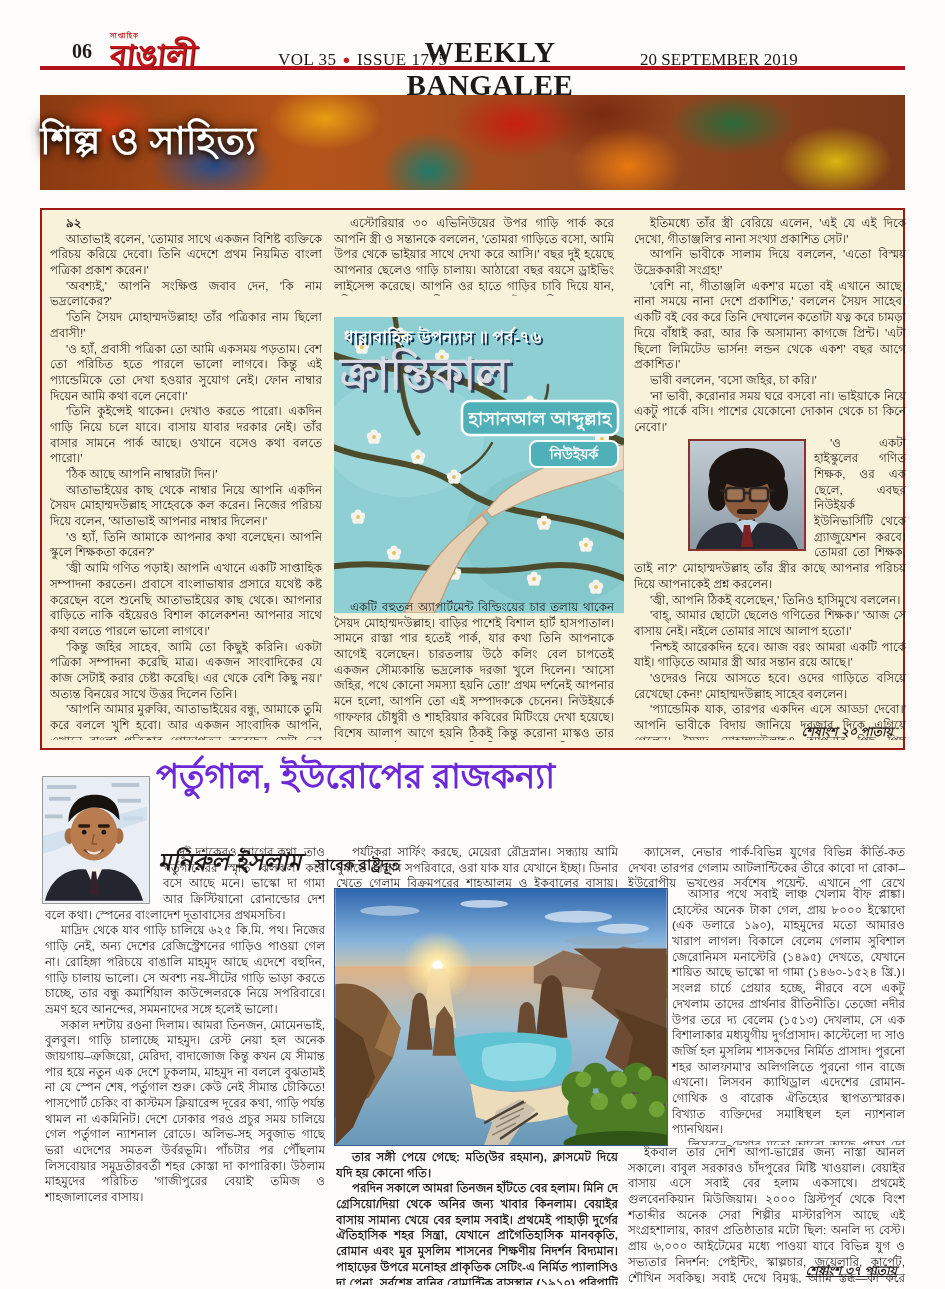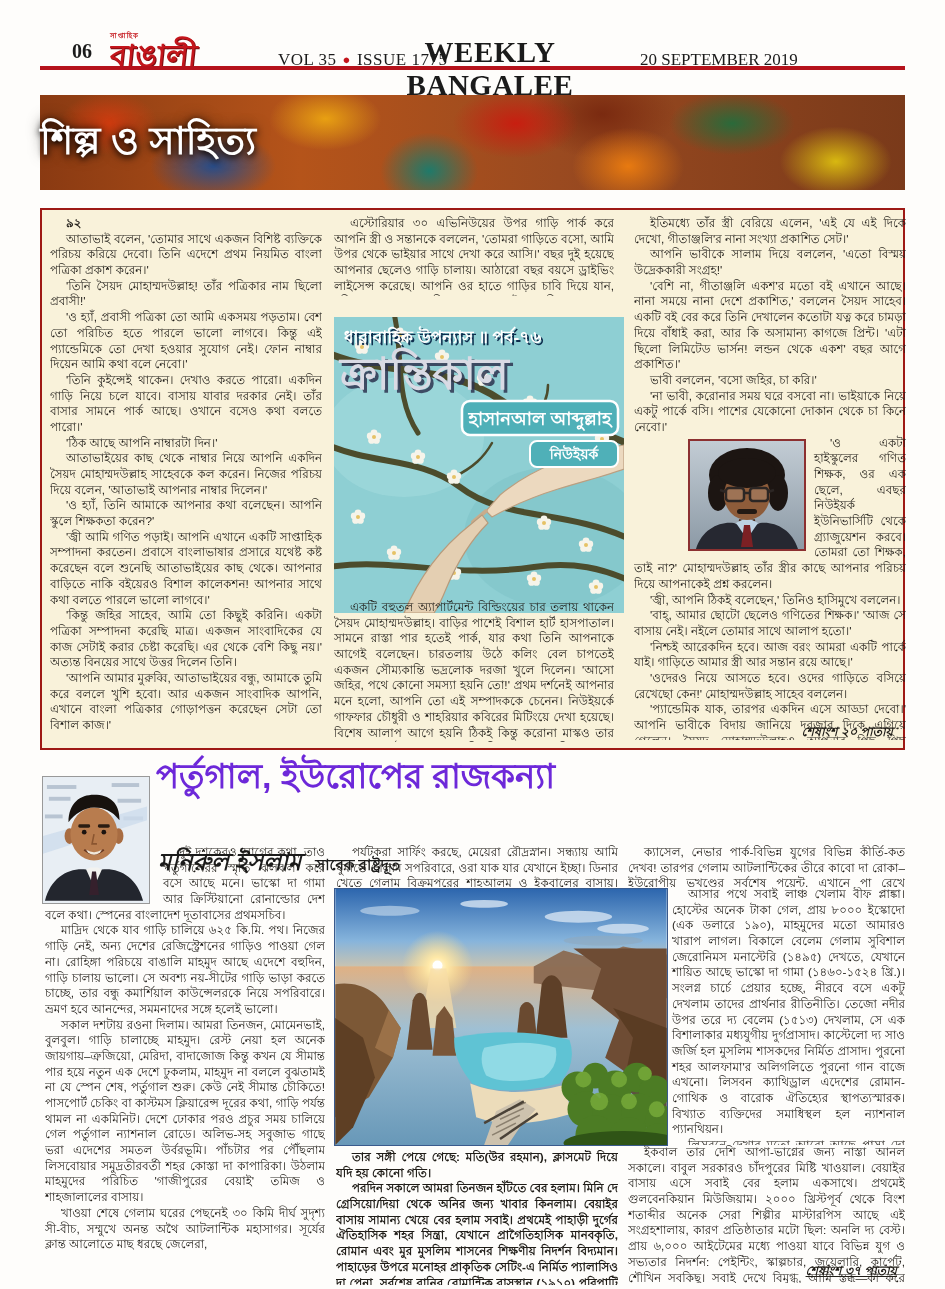--- a/index.html
+++ b/index.html
@@ -71,20 +71,21 @@
 
   <div class="banner">
     <h1>শিল্প ও সাহিত্য</h1>
   </div>
 
   <div class="storybox"></div>
 
   <div class="bcol" style="left:50px;top:216px;width:272px;height:524px;">
     <p class="inum">৯২</p>
     <p>আতাভাই বলেন, 'তোমার সাথে একজন বিশিষ্ট ব্যক্তিকে পরিচয় করিয়ে দেবো। তিনি এদেশে প্রথম নিয়মিত বাংলা পত্রিকা প্রকাশ করেন।'</p>
+    <p>'অবশ্যই,' আপনি সংক্ষিপ্ত জবাব দেন, 'কি নাম ভদ্রলোকের?'</p>
     <p>'তিনি সৈয়দ মোহাম্মদউল্লাহ! তাঁর পত্রিকার নাম ছিলো প্রবাসী!'</p>
     <p>'ও হ্যাঁ, প্রবাসী পত্রিকা তো আমি একসময় পড়তাম। বেশ তো পরিচিত হতে পারলে ভালো লাগবে। কিন্তু এই প্যান্ডেমিকে তো দেখা হওয়ার সুযোগ নেই। ফোন নাম্বার দিয়েন আমি কথা বলে নেবো।'</p>
     <p>'তিনি কুইন্সেই থাকেন। দেখাও করতে পারো। একদিন গাড়ি নিয়ে চলে যাবে। বাসায় যাবার দরকার নেই। তাঁর বাসার সামনে পার্ক আছে। ওখানে বসেও কথা বলতে পারো।'</p>
     <p>'ঠিক আছে আপনি নাম্বারটা দিন।'</p>
     <p>আতাভাইয়ের কাছ থেকে নাম্বার নিয়ে আপনি একদিন সৈয়দ মোহাম্মদউল্লাহ সাহেবকে কল করেন। নিজের পরিচয় দিয়ে বলেন, 'আতাভাই আপনার নাম্বার দিলেন।'</p>
     <p>'ও হ্যাঁ, তিনি আমাকে আপনার কথা বলেছেন। আপনি স্কুলে শিক্ষকতা করেন?'</p>
     <p>'জ্বী আমি গণিত পড়াই। আপনি এখানে একটি সাপ্তাহিক সম্পাদনা করতেন। প্রবাসে বাংলাভাষার প্রসারে যথেষ্ট কষ্ট করেছেন বলে শুনেছি আতাভাইয়ের কাছ থেকে। আপনার বাড়িতে নাকি বইয়েরও বিশাল কালেকশন! আপনার সাথে কথা বলতে পারলে ভালো লাগবে।'</p>
     <p>'কিন্তু জহির সাহেব, আমি তো কিছুই করিনি। একটা পত্রিকা সম্পাদনা করেছি মাত্র। একজন সাংবাদিকের যে কাজ সেটাই করার চেষ্টা করেছি। এর থেকে বেশি কিছু নয়।' অত্যন্ত বিনয়ের সাথে উত্তর দিলেন তিনি।</p>
     <p>'আপনি আমার মুরুব্বি, আতাভাইয়ের বন্ধু, আমাকে তুমি করে বললে খুশি হবো। আর একজন সাংবাদিক আপনি, এখানে বাংলা পত্রিকার গোড়াপত্তন করেছেন সেটা তো বিশাল কাজ।'</p>
 
@@ -334,21 +335,20 @@
   <div class="t-byline">
     <span class="name">মনিরুল ইসলাম</span>
     <span class="role">সাবেক রাষ্ট্রদূত</span>
   </div>
 
   <div class="bcol" style="left:45px;top:845px;width:280px;height:440px;">
     <div class="spacer1"></div>
     <p>দুই দশকেরও আগের কথা, তাও পর্তুগালেরর স্মৃতি ঝলঝল করে বসে আছে মনে। ভাস্কো দা গামা আর ক্রিস্টিয়ানো রোনাল্ডোর দেশ বলে কথা। স্পেনের বাংলাদেশ দূতাবাসের প্রথমসচিব।</p>
     <p>মাদ্রিদ থেকে যাব গাড়ি চালিয়ে ৬২৫ কি.মি. পথ। নিজের গাড়ি নেই, অন্য দেশের রেজিস্ট্রেশনের গাড়িও পাওয়া গেল না। রোহিঙ্গা পরিচয়ে বাঙালি মাহমুদ আছে এদেশে বহুদিন, গাড়ি চালায় ভালো। সে অবশ্য নয়-সীটের গাড়ি ভাড়া করতে চাচ্ছে, তার বন্ধু কমার্শিয়াল কাউন্সেলরকে নিয়ে সপরিবারে। ভ্রমণ হবে আনন্দের, সমমনাদের সঙ্গে হলেই ভালো।</p>
     <p>সকাল দশটায় রওনা দিলাম। আমরা তিনজন, মোমেনভাই, বুলবুল। গাড়ি চালাচ্ছে মাহমুদ। রেস্ট নেয়া হল অনেক জায়গায়–ত্রুজিয়ো, মেরিদা, বাদাজোজ কিন্তু কখন যে সীমান্ত পার হয়ে নতুন এক দেশে ঢুকলাম, মাহমুদ না বললে বুঝতামই না যে স্পেন শেষ, পর্তুগাল শুরু। কেউ নেই সীমান্ত চৌকিতে! পাসপোর্ট চেকিং বা কাস্টমস ক্লিয়ারেন্স দূরের কথা, গাড়ি পর্যন্ত থামল না একমিনিট। দেশে ঢোকার পরও প্রচুর সময় চালিয়ে গেল পর্তুগাল ন্যাশনাল রোডে। অলিভ-সহ সবুজাভ গাছে ভরা এদেশের সমতল উর্বরভূমি। পাঁচটার পর পৌঁছলাম লিসবোয়ার সমুদ্রতীরবর্তী শহর কোস্তা দা কাপারিকা। উঠলাম মাহমুদের পরিচিত 'গাজীপুরের বেয়াই' তমিজ ও শাহজালালের বাসায়।</p>
-    <p>খাওয়া শেষে গেলাম ঘরের পেছনেই ৩০ কিমি দীর্ঘ সুদৃশ্য সী-বীচ, সম্মুখে অনন্ত অথৈ আটলান্টিক মহাসাগর। সূর্যের ক্লান্ত আলোতে মাছ ধরছে জেলেরা,</p>
   </div>
 
   <div class="bcol" style="left:336px;top:845px;width:282px;height:42px;">
     <p>পর্যটকরা সার্ফিং করছে, মেয়েরা রৌদ্রস্নান। সন্ধ্যায় আমি ঘুমাতে গেলাম সপরিবারে, ওরা যাক যার যেখানে ইচ্ছা। ডিনার খেতে গেলাম বিক্রমপুরের শাহআলম ও ইকবালের বাসায়। দু'তলা নতুন বাসা, অধিকাংশ বাঙালি থাকে সিঙ্গেল। বুলবুল</p>
   </div>
 
   <div class="beach">
     <svg width="332" height="256" viewBox="0 0 334 258">
       <defs>
         <linearGradient id="sky" x1="0" y1="0" x2="0" y2="1">

